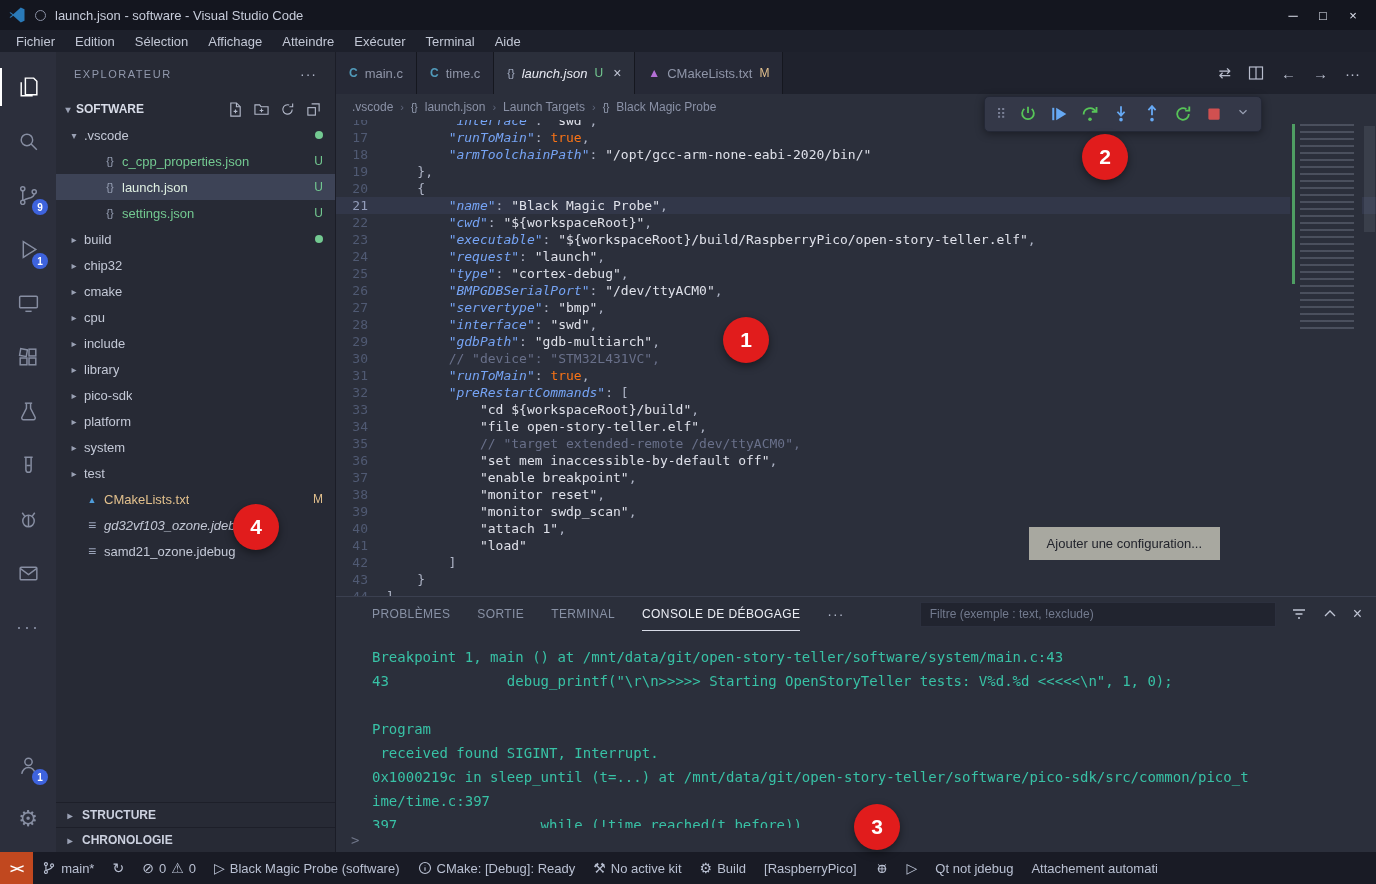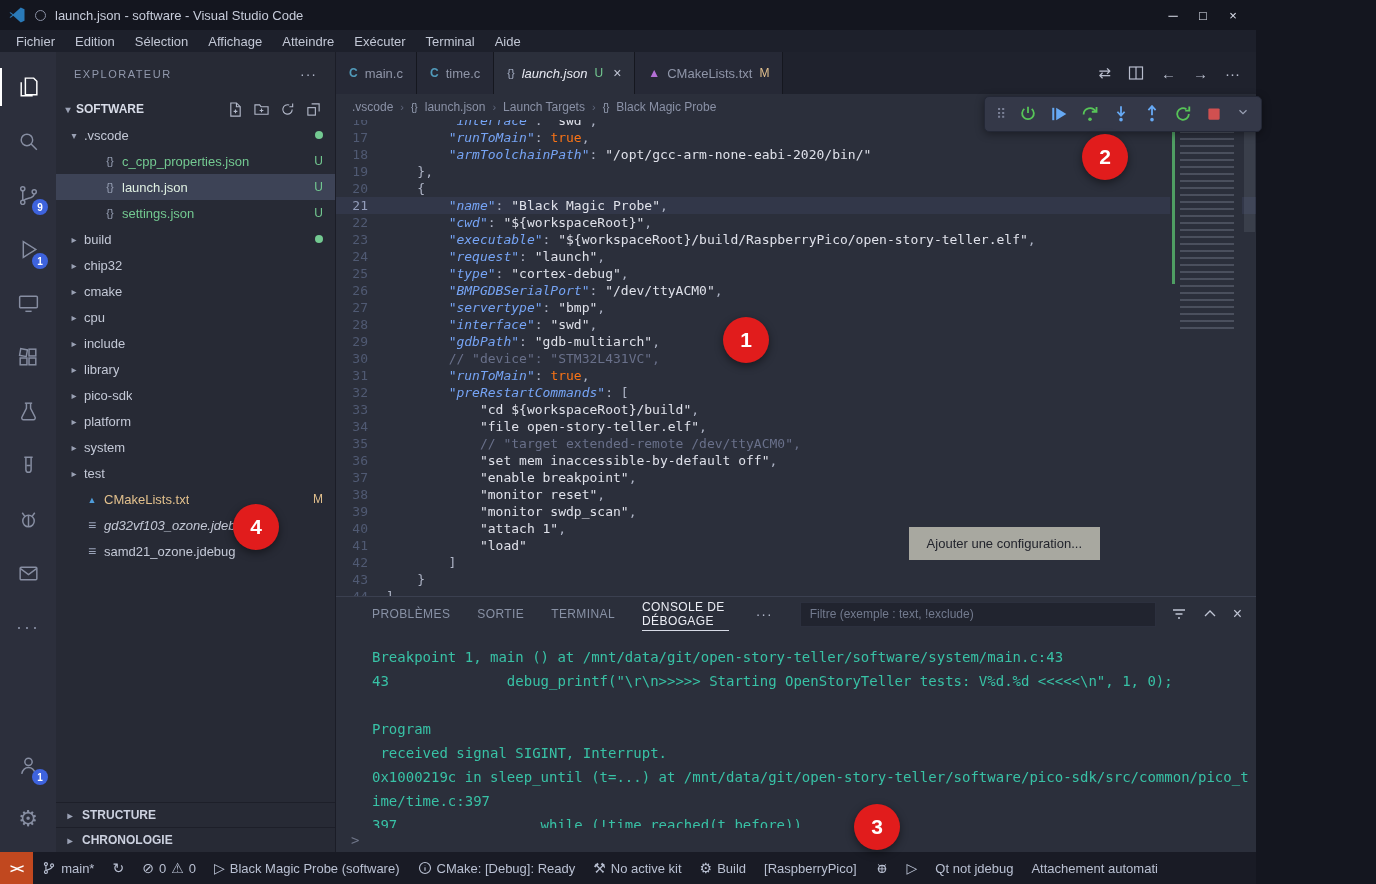--- a/index.html
+++ b/index.html
@@ -1,18 +1,18 @@
 <!DOCTYPE html>
 <html><head>
 <meta charset="utf-8">
 <style>
   * { margin:0; padding:0; box-sizing:border-box; }
   html,body { width:1376px; height:884px; overflow:hidden; }
   body { font-family:"Liberation Sans", sans-serif; background:#14161f; color:#c3c8d6; }
-  .window { position:relative; width:1256px; height:884px; display:flex; flex-direction:column; }
+  .window { position:relative; width:1376px; height:884px; display:flex; flex-direction:column; }
 
   
   .titlebar { height:30px; background:#14161f; display:flex; align-items:center; padding:0 8px; gap:9px; color:#c7ccda; font-size:13px; flex:0 0 auto; }
   .vscode-logo svg { width:18px; height:18px; display:block; }
   .ring-icon { width:11px; height:11px; border:1.5px solid #8a90a4; border-radius:50%; display:inline-block; }
   .win-controls { margin-left:auto; display:flex; }
   .win-btn { width:30px; height:30px; display:flex; align-items:center; justify-content:center; color:#dfe3ee; font-size:13px; }
 
   
   .menubar { height:22px; background:#1d202b; display:flex; align-items:center; padding-left:6px; font-size:13px; color:#c2c7d5; flex:0 0 auto; }
@@ -604,21 +604,21 @@
                 <path d="m3 10 5-5 5 5"></path>
               </svg>
             <span class="panel-x">×</span>
           </span>
         </div>
         <div class="panel-content">
             <div class="con-line">Breakpoint 1, main () at /mnt/data/git/open-story-teller/software/system/main.c:43</div>
             <div class="con-line">43              debug_printf("\r\n&gt;&gt;&gt;&gt;&gt; Starting OpenStoryTeller tests: V%d.%d &lt;&lt;&lt;&lt;&lt;\n", 1, 0);</div>
             <div class="con-line"></div>
             <div class="con-line">Program</div>
-            <div class="con-line"> received signal SIGINT, Interrupt.</div>
+            <div class="con-line"> received found SIGINT, Interrupt.</div>
             <div class="con-line">0x1000219c in sleep_until (t=...) at /mnt/data/git/open-story-teller/software/pico-sdk/src/common/pico_t</div>
             <div class="con-line">ime/time.c:397</div>
             <div class="con-line">397                 while (!time_reached(t_before))</div>
           </div>
         <div class="panel-prompt">&gt;</div>
       </div>
     </div>
   </div>
 
   <div class="statusbar">

